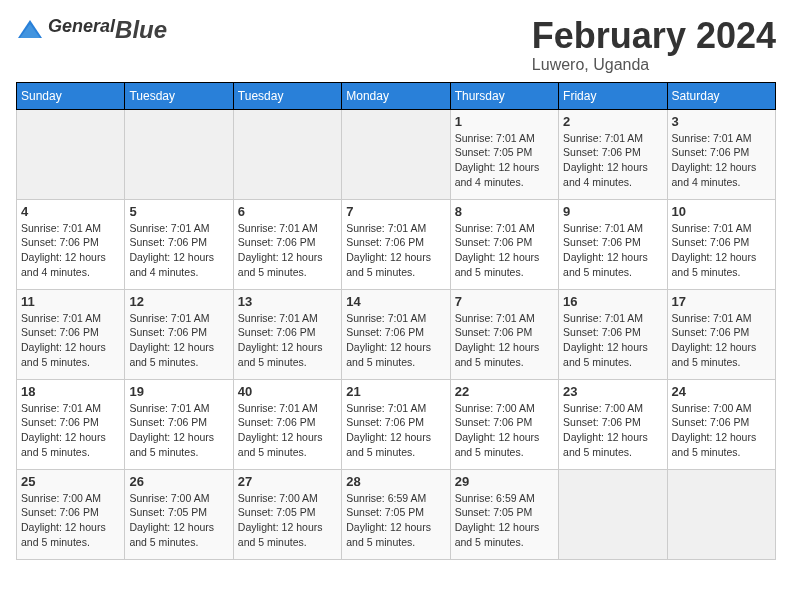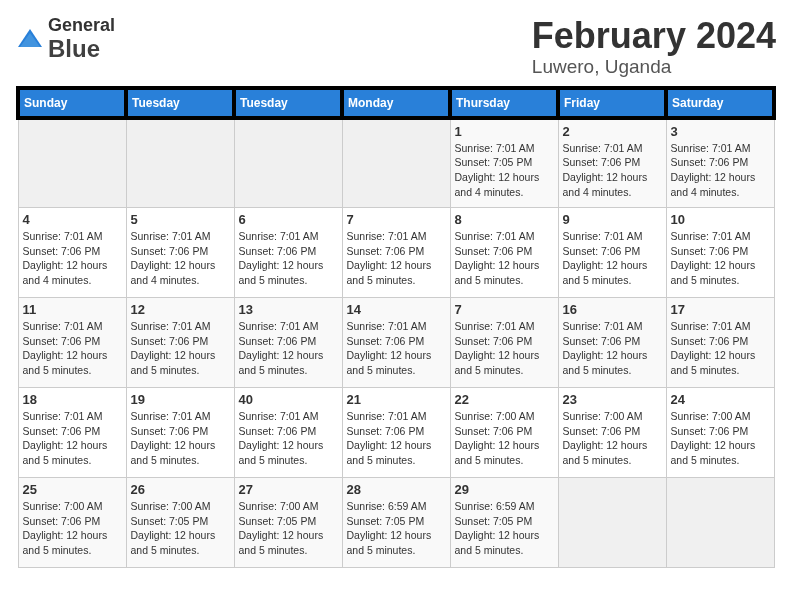--- a/index.html
+++ b/index.html
@@ -16,22 +16,23 @@
       align-items: flex-start;
       margin-bottom: 8px;
     }
     .logo {
       display: flex;
       align-items: center;
       gap: 4px;
     }
     .logo-text {
       display: flex;
-      flex-direction: column;
+      flex-direction: row;
       line-height: 1.1;
+      font-style: italic;
     }
     .logo-general {
       font-size: 18px;
       font-weight: bold;
       color: #333;
     }
     .logo-blue {
       font-size: 24px;
       font-weight: bold;
       color: #404040;
@@ -42,36 +43,36 @@
     }
     .title-area {
     }
     .month-title {
       font-size: 36px;
       font-weight: bold;
       color: #333;
       line-height: 1.1;
     }
     .location {
-      font-size: 19px;
+      font-size: 16px;
       color: #555;
     }
     table {
       width: 100%;
       border-collapse: collapse;
       font-size: 11px;
     }
     thead tr th {
       background-color: #2980d9;
       color: #fff;
       padding: 6px 4px;
       text-align: left;
       font-size: 12px;
-      font-weight: bold;
-      border: 4px solid #000000;
+      font-weight: normal;
+      border: 1px solid #000000;
     }
     tbody tr td {
       border: 1px solid #ccc;
       vertical-align: top;
       padding: 4px;
       width: 108px;
       height: 90px;
       color: #333;
     }
     tbody tr:nth-child(odd) td {

